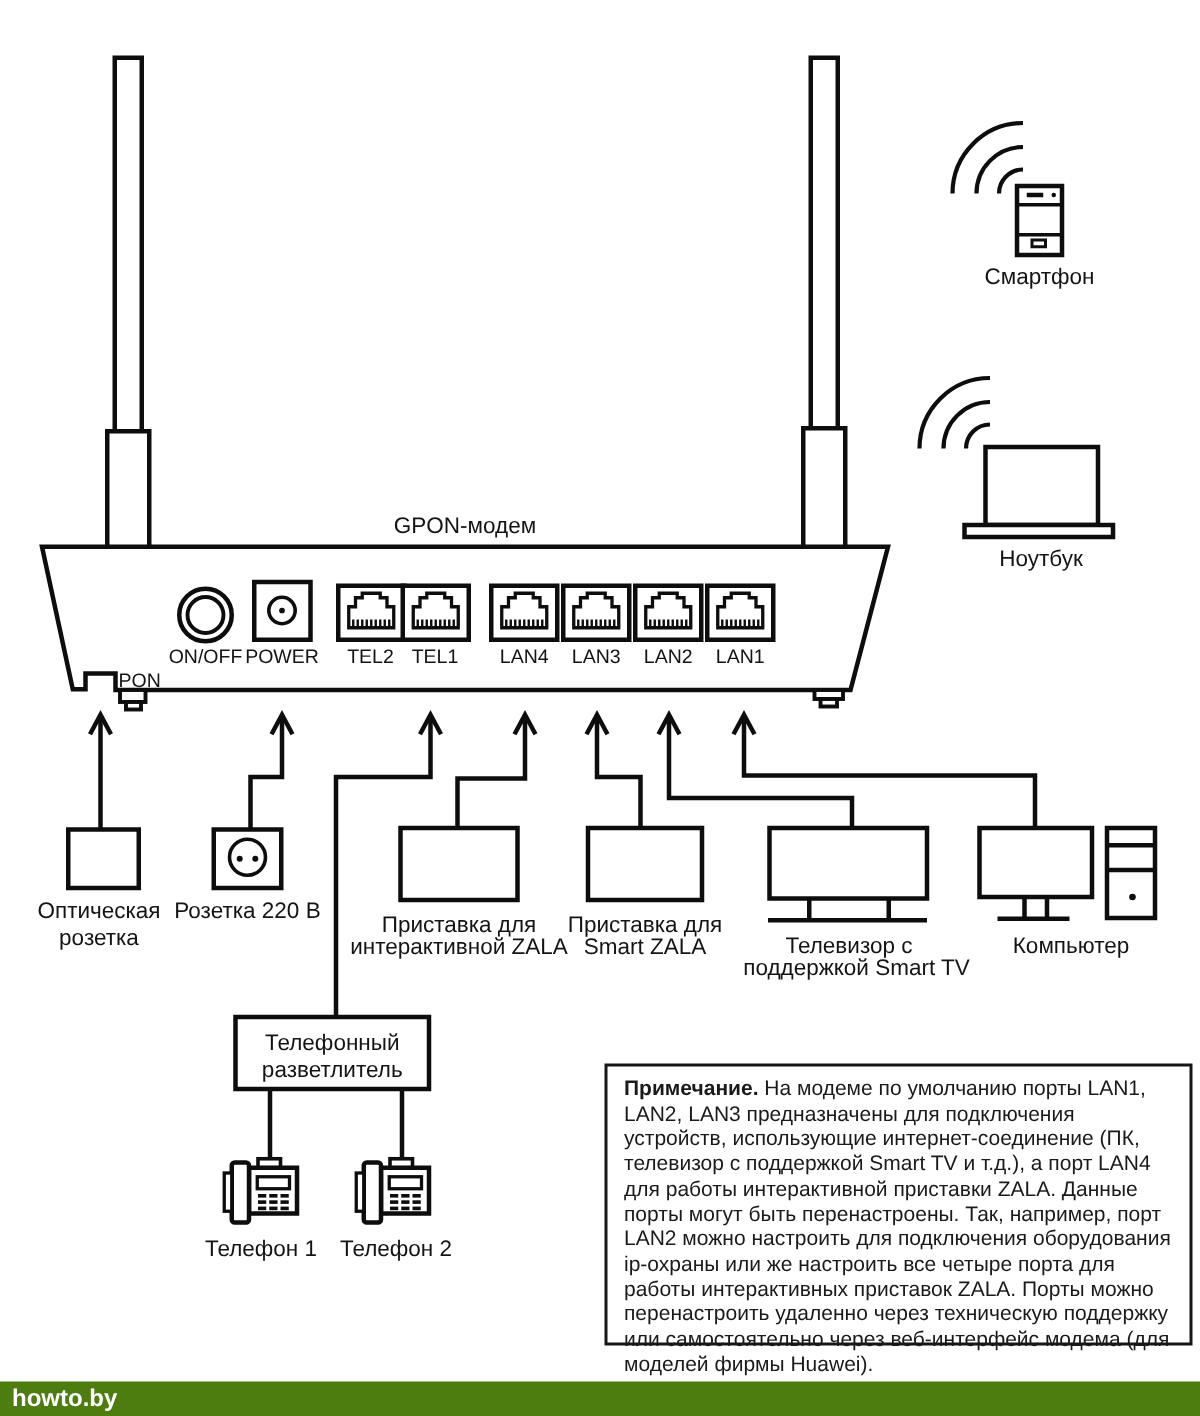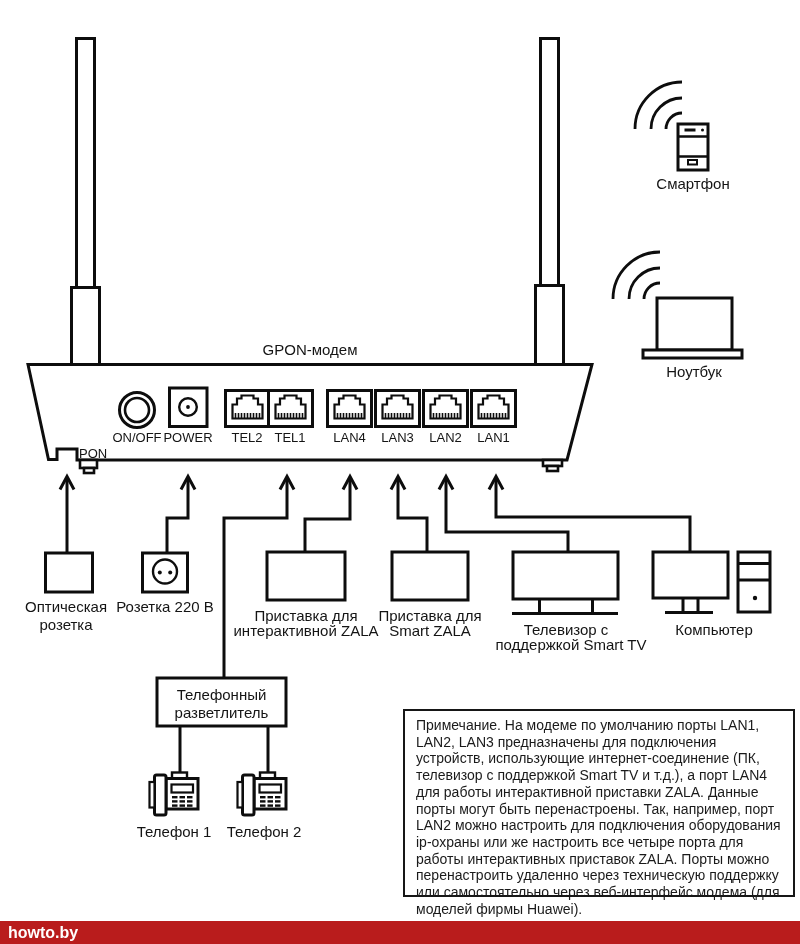--- a/index.html
+++ b/index.html
@@ -6,22 +6,22 @@
   .stage{position:relative;width:800px;height:944px;background:#ffffff;overflow:hidden;
          font-family:"Liberation Sans",sans-serif;color:#1a1a1a;}
   svg{position:absolute;left:0;top:0;}
   svg text{font-family:"Liberation Sans",sans-serif;fill:#141414;stroke:none;}
   .t13{font-size:13px;}
   .t15{font-size:15px;}
   .mid{text-anchor:middle;}
   .note{position:absolute;left:403px;top:709px;width:392px;height:188px;box-sizing:border-box;
         border:2px solid #161616;padding:6px 11px;font-size:14px;line-height:16.7px;
         color:#1a1a1a;background:#fff;}
-  .note .nb{font-weight:normal;}
-  .footer{position:absolute;left:0;top:921px;width:800px;height:23px;background:#b91c1c;}
+  .note .nb{font-weight:bold;}
+  .footer{position:absolute;left:0;top:921px;width:800px;height:23px;background:#4d7c0f;}
   .footer .brand{display:block;padding-left:8px;font-size:16px;font-weight:bold;
                  color:#ffffff;line-height:23px;}
 </style>
 </head>
 <body>
 
 <div class="stage">
 
 <svg width="800" height="944" viewBox="0 0 800 944">
   <defs>

